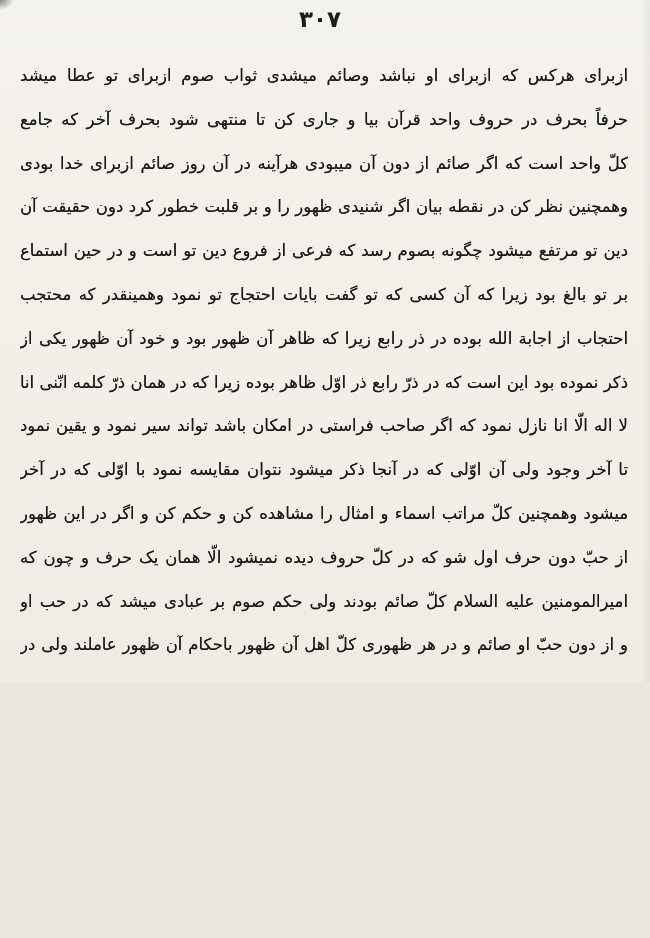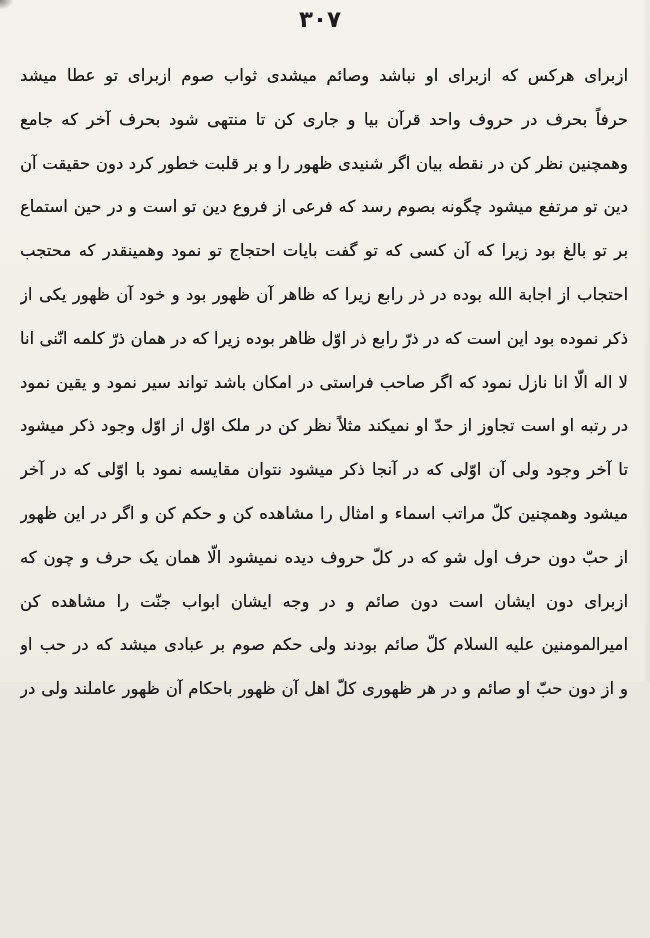--- a/index.html
+++ b/index.html
@@ -72,27 +72,26 @@
 
 <div class="page">
   <div class="corner-smudge"></div>
   <div class="edge-shade-right"></div>
 
   <div class="page-number">٣٠٧</div>
 
   <div class="text-block">
     <div class="line">ازبرای هرکس که ازبرای او نباشد وصائم میشدی ثواب صوم ازبرای تو عطا میشد وهمچنین</div>
     <div class="line">حرفاً بحرف در حروف واحد قرآن بیا و جاری کن تا منتهی شود بحرف آخر که جامع ظهورات</div>
+    <div class="line">کلّ واحد است که اگر صائم از دون آن میبودی هرآینه در آن روز صائم ازبرای خدا بودی</div>
     <div class="line">وهمچنین نظر کن در نقطه بیان اگر شنیدی ظهور را و بر قلبت خطور کرد دون حقیقت آن اصل</div>
     <div class="line">دین تو مرتفع میشود چگونه بصوم رسد که فرعی از فروع دین تو است و در حین استماع حجّت</div>
     <div class="line">بر تو بالغ بود زیرا که آن کسی که تو گفت بایات احتجاج تو نمود وهمینقدر که محتجب ماندی</div>
     <div class="line">احتجاب از اجابة الله بوده در ذر رابع زیرا که ظاهر آن ظهور بود و خود آن ظهور یکی از ابواب</div>
     <div class="line">ذکر نموده بود این است که در ذرّ رابع ذر اوّل ظاهر بوده زیرا که در همان ذرّ کلمه انّنی انا الله</div>
     <div class="line">لا اله الّا انا نازل نمود که اگر صاحب فراستی در امکان باشد تواند سیر نمود و یقین نمود باینکه</div>
-    <div class="line">در رتبه او است تجاوز از حدّ او نمیکند مثلاً نظر کن در ملک اوّل از اوّل وجود ذکر میشود</div>
     <div class="line">تا آخر وجود ولی آن اوّلی که در آنجا ذکر میشود نتوان مقایسه نمود با اوّلی که در آخر وجود ذکر</div>
     <div class="line">میشود وهمچنین کلّ مراتب اسماء و امثال را مشاهده کن و حکم کن و اگر در این ظهور صائم شدی</div>
     <div class="line">از حبّ دون حرف اول شو که در کلّ حروف دیده نمیشود الّا همان یک حرف و چون که حکم</div>
-    <div class="line">ازبرای دون ایشان است دون صائم و در وجه ایشان ابواب جنّت را مشاهده کن</div>
     <div class="line">امیرالمومنین علیه السلام کلّ صائم بودند ولی حکم صوم بر عبادی میشد که در حب او بودند</div>
     <div class="line">و از دون حبّ او صائم و در هر ظهوری کلّ اهل آن ظهور باحکام آن ظهور عاملند ولی در بدء</div>
   </div>
 </div>
 
 </body></html>

